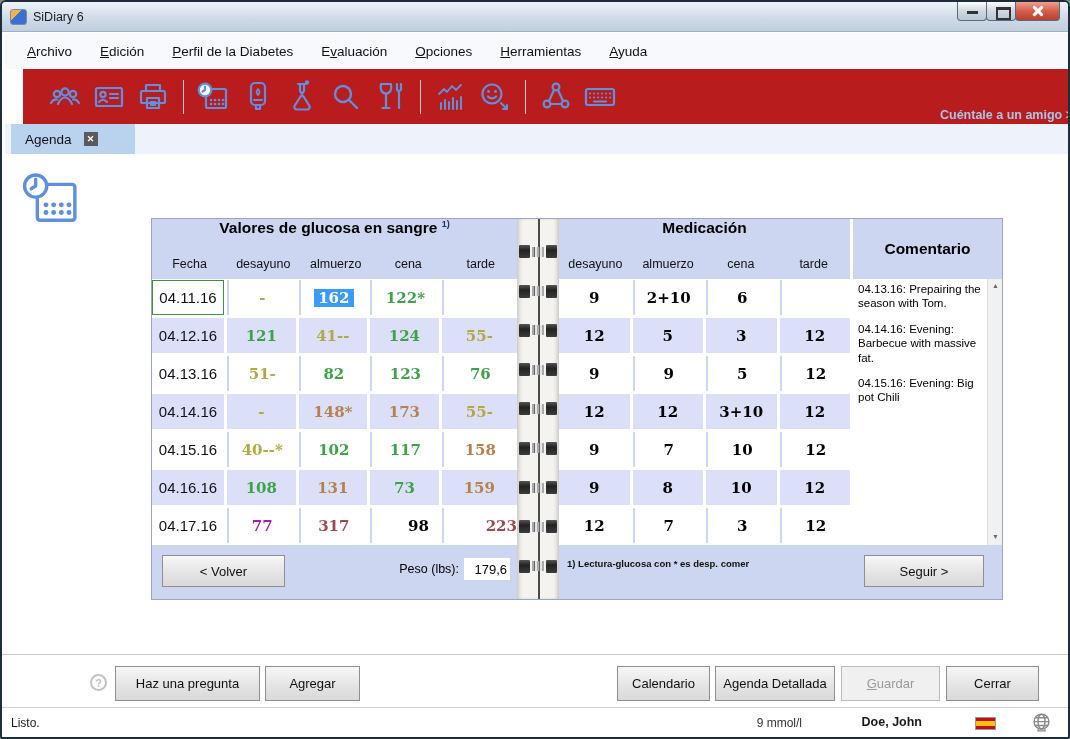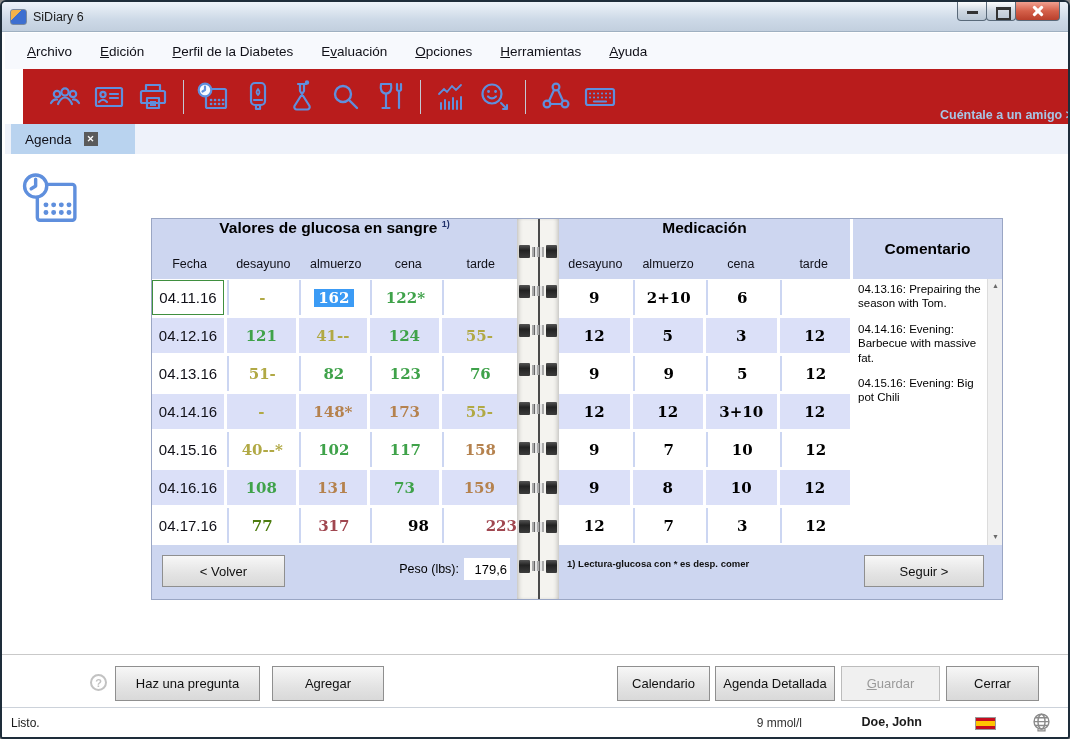--- a/index.html
+++ b/index.html
@@ -105,21 +105,21 @@
   .weight-label { position:absolute; left:362px; top:560px; width:95px; text-align:right; font-size:12.5px; }
   .weight-input { position:absolute; left:462px; top:556px; width:46px; height:22px; background:#fff;
     border:none; font-size:13px; text-align:right; padding-right:3px; font-family:"Liberation Sans", sans-serif; }
   .footnote { position:absolute; left:565px; top:556px; width:280px; font-size:9.5px; font-weight:bold; color:#101010; }
   
   .divider { position:absolute; left:0; top:652px; width:1070px; height:1px; background:#c9c9c9; }
   .help-ico { position:absolute; left:88px; top:672px; width:17px; height:17px; border-radius:50%;
     border:2px solid #c2c2c2; color:#c2c2c2; font-size:11px; font-weight:bold;
     display:flex; align-items:center; justify-content:center; }
   .btn-ask      { position:absolute; left:113px; top:664px; width:145px; height:35px; }
-  .btn-add      { position:absolute; left:270px; top:664px; width:112px;  height:35px; }
+  .btn-add      { position:absolute; left:263px; top:664px; width:95px;  height:35px; }
   .btn-cal      { position:absolute; left:615px; top:664px; width:93px;  height:35px; }
   .btn-detail   { position:absolute; left:713px; top:664px; width:120px; height:35px; }
   .btn-save     { position:absolute; left:839px; top:664px; width:99px;  height:35px;
                   background:#f0f0f0; border-color:#bcbcbc; color:#9a9a9a; }
   .btn-close    { position:absolute; left:944px; top:664px; width:93px;  height:35px; }
   
   .statusbar { position:absolute; left:0; top:705px; width:1070px; height:30px; background:#fff;
     border-top:1px solid #ccd2da; font-size:12px; color:#1a1a1a; }
   .st-left { position:absolute; left:9px; top:8px; }
   .st-unit { position:absolute; right:270px; top:8px; color:#333; }
@@ -322,21 +322,21 @@
     <div class="cell vc w sep" style="color: rgb(63, 162, 74);">117</div>
     <div class="cell vc w sep" style="color: rgb(181, 130, 78);">158</div>
 
     <div class="cell dc s">04.16.16</div>
     <div class="cell vc s" style="color: rgb(63, 162, 74);">108</div>
     <div class="cell vc s" style="color: rgb(181, 130, 78);">131</div>
     <div class="cell vc s" style="color: rgb(63, 162, 74);">73</div>
     <div class="cell vc s" style="color: rgb(181, 130, 78);">159</div>
 
     <div class="cell dc w">04.17.16</div>
-    <div class="cell vc w sep" style="color: #4d7c0f;">77</div>
+    <div class="cell vc w sep" style="color: #a21caf;">77</div>
     <div class="cell vc w sep" style="color: rgb(160, 71, 80);">317</div>
     <div class="cell vc w sep" style="color: #000000; padding-left: 26px;">98</div>
     <div class="cell vc w sep" style="color: rgb(160, 71, 80); padding-left: 42px;">223</div>
   </div>
 
   <div class="data-grid md-data">
     <div class="cell mc w">9</div>
     <div class="cell mc w sep">2+10</div>
     <div class="cell mc w sep">6</div>
     <div class="cell mc w sep"></div>

